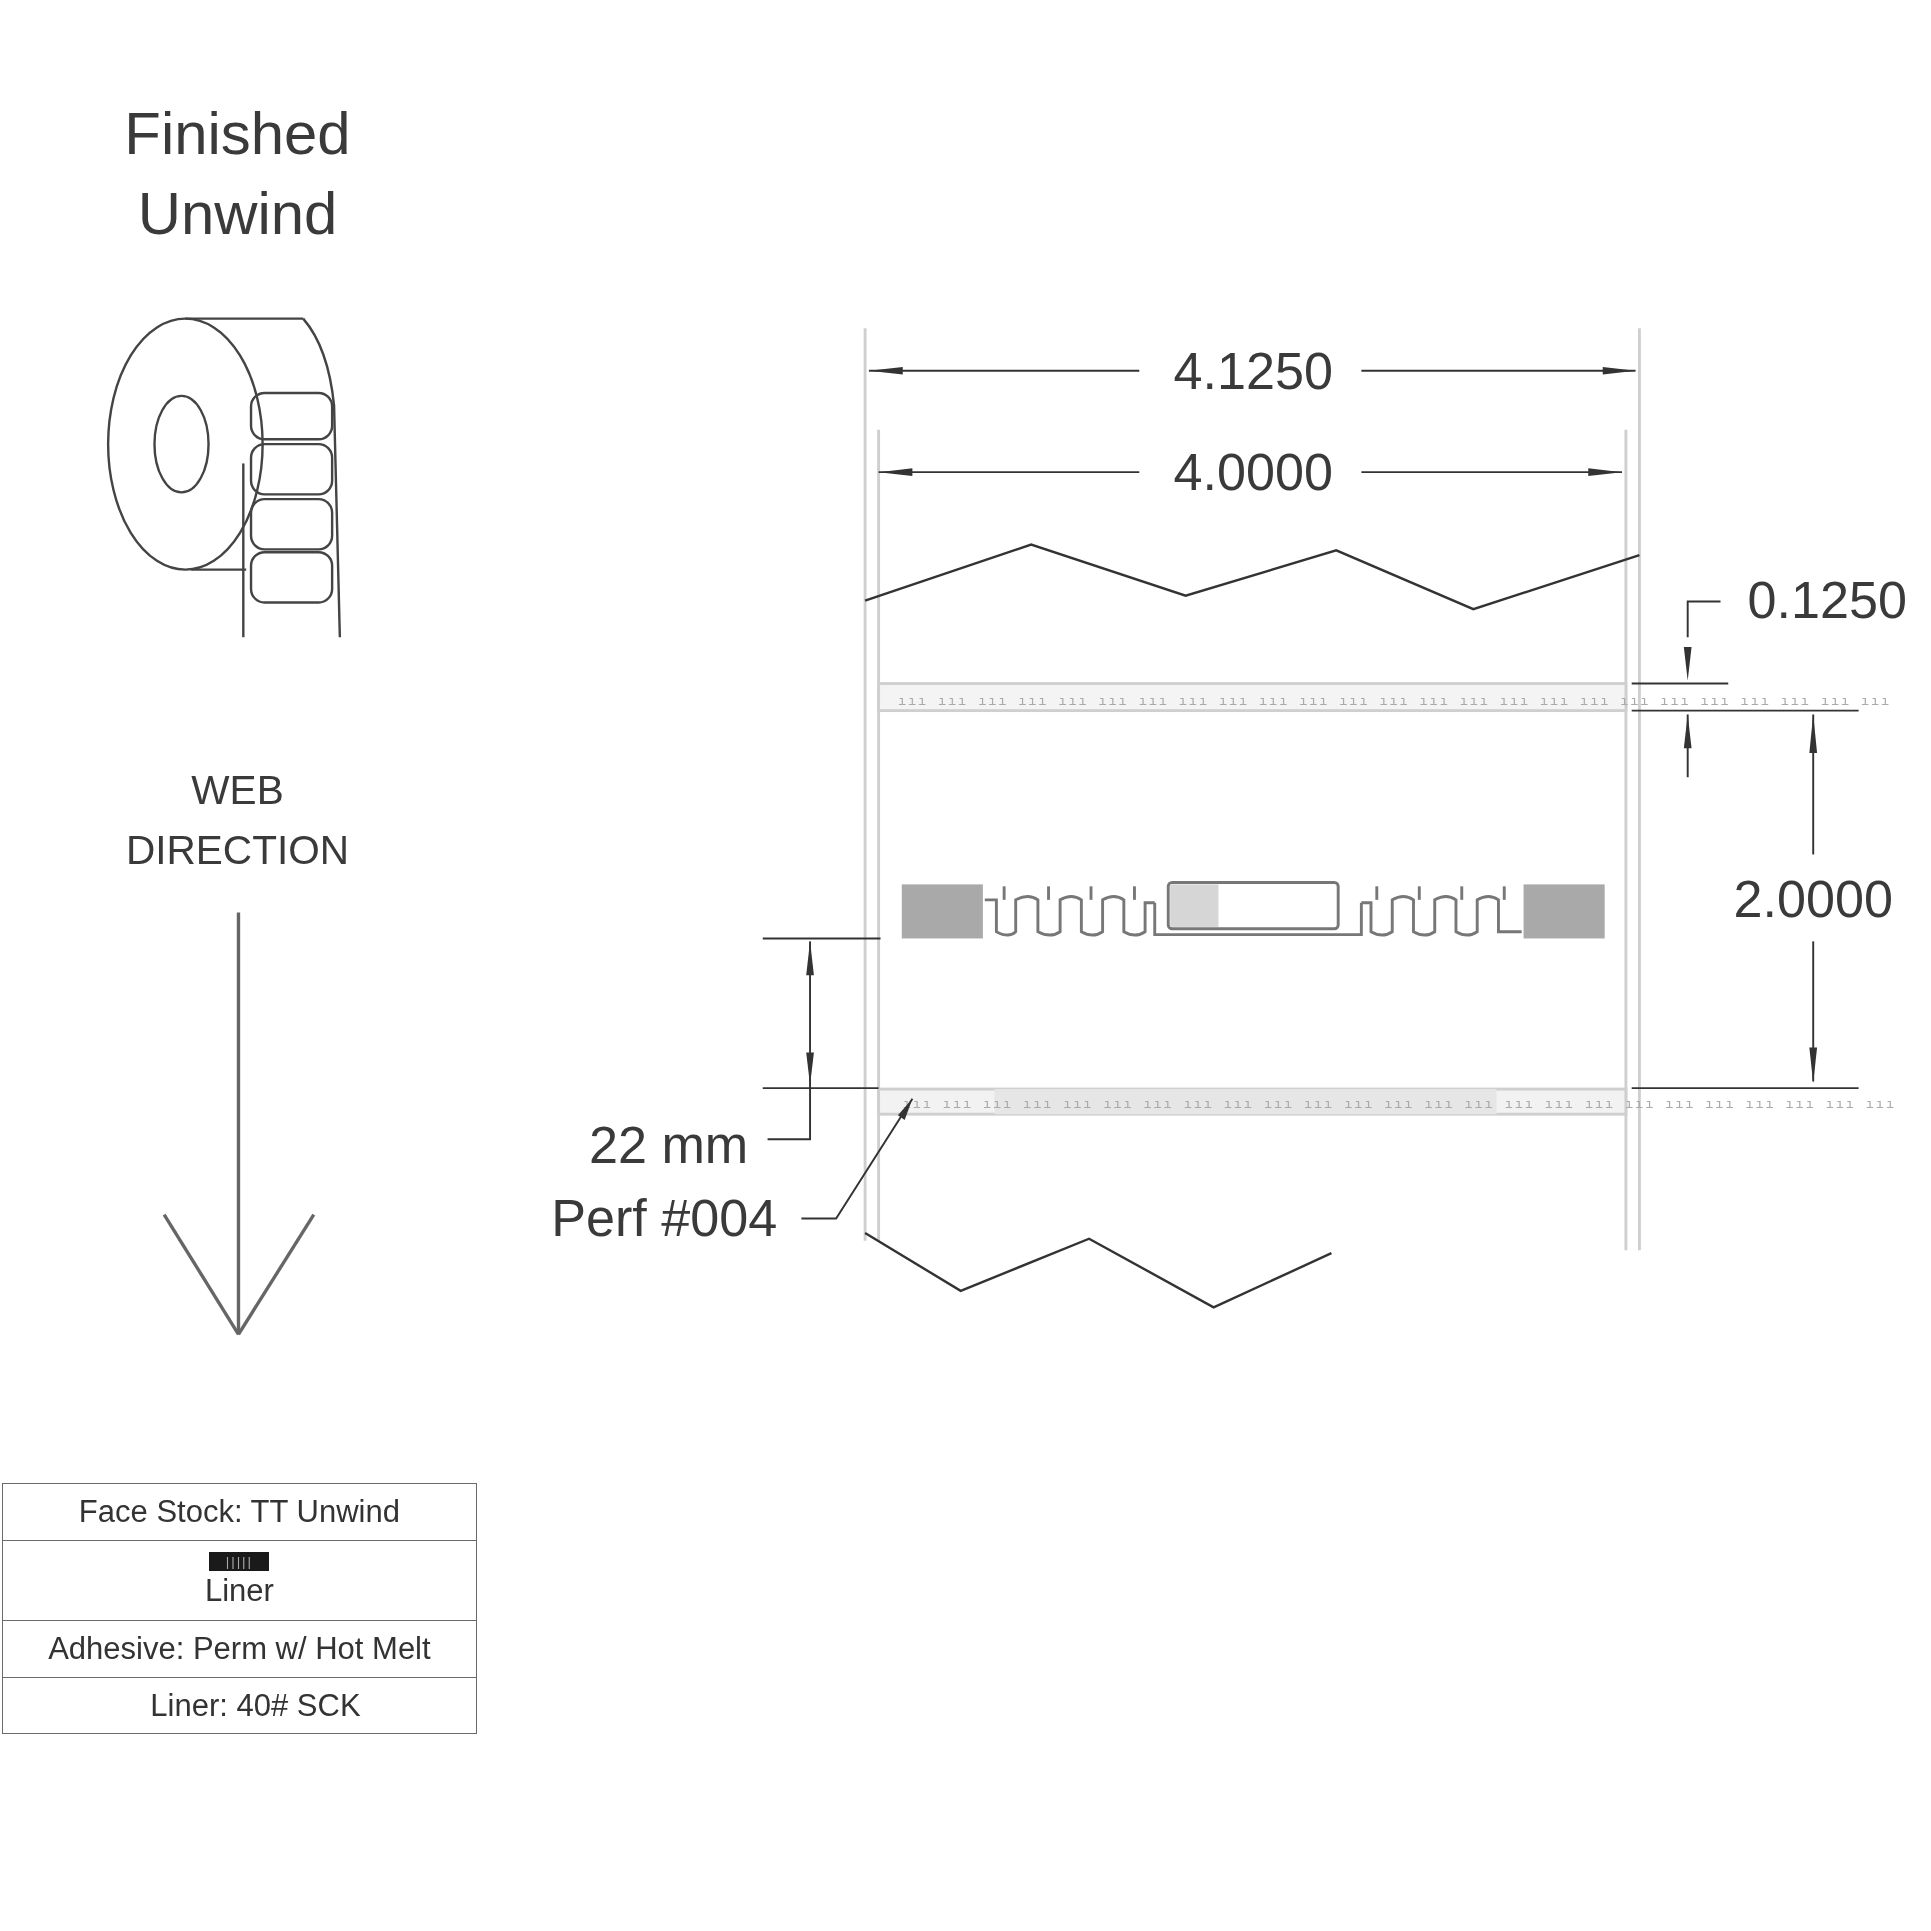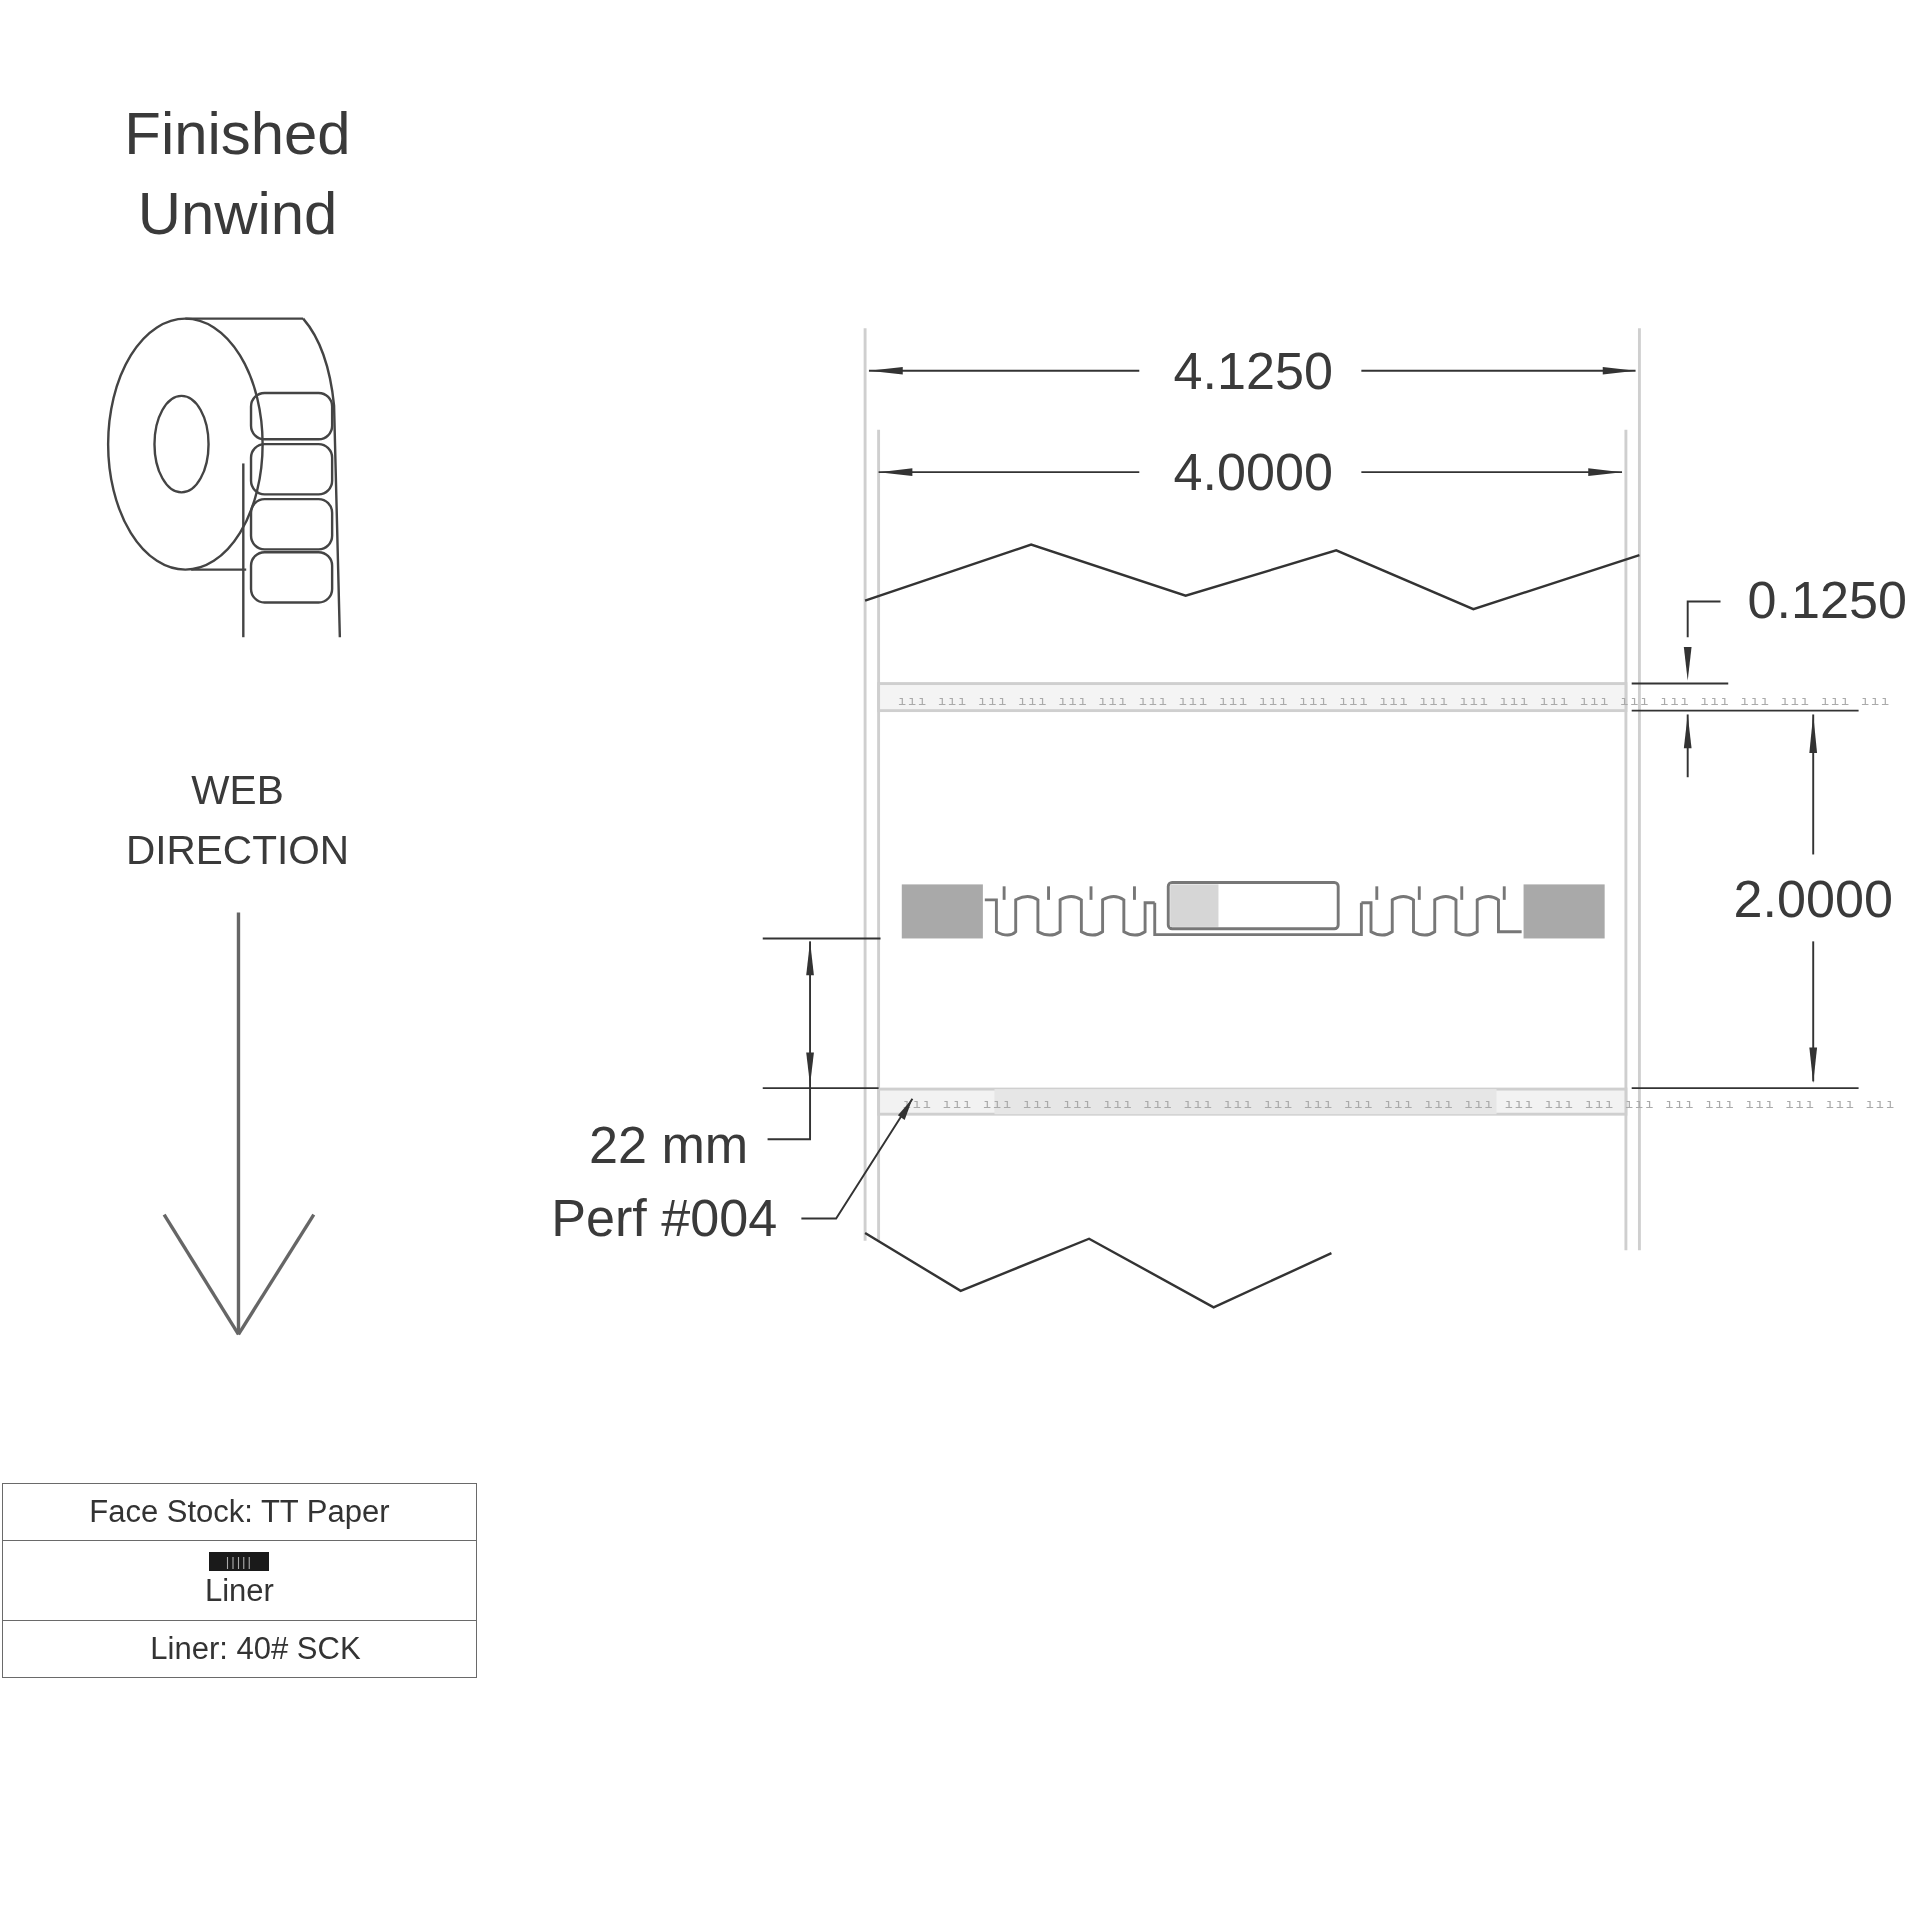--- a/index.html
+++ b/index.html
@@ -137,26 +137,29 @@
   <polyline class="stroke" stroke-width="2.5" points="1379,1298 1698,1298" style="display:none"></polyline>
   <polyline class="stroke" stroke-width="2.5" points="1257,1354 1500,1358 1698,1298" style="display:none"></polyline>
   <polyline class="stroke" stroke-width="2.5" points="1128,1283 1257,1354" style="display:none"></polyline>
   <polyline class="stroke" stroke-width="2.5" points="1128,1283 1260,1283" style="display:none"></polyline>
   <polyline class="stroke" stroke-width="2.5" points="1128,1283 1378,1355 1500,1360 1698,1298" style="display:none"></polyline>
 </svg>
 
 <table class="spec-table">
   <tbody>
       <tr class="r1">
-        <td>Face Stock: TT Paper</td>
+        <td>Face Stock: TT Unwind</td>
       </tr>
   <tr class="r2">
         <td>
     <span class="chipbadge">|||||</span>
     <span>Liner</span>
   </td>
+      </tr>
+  <tr class="r3">
+        <td>Adhesive: Perm w/ Hot Melt</td>
       </tr>
   <tr class="r4">
         <td>Liner: 40# SCK</td>
       </tr>
 </tbody>
   </table>
 
 
 </body></html>

